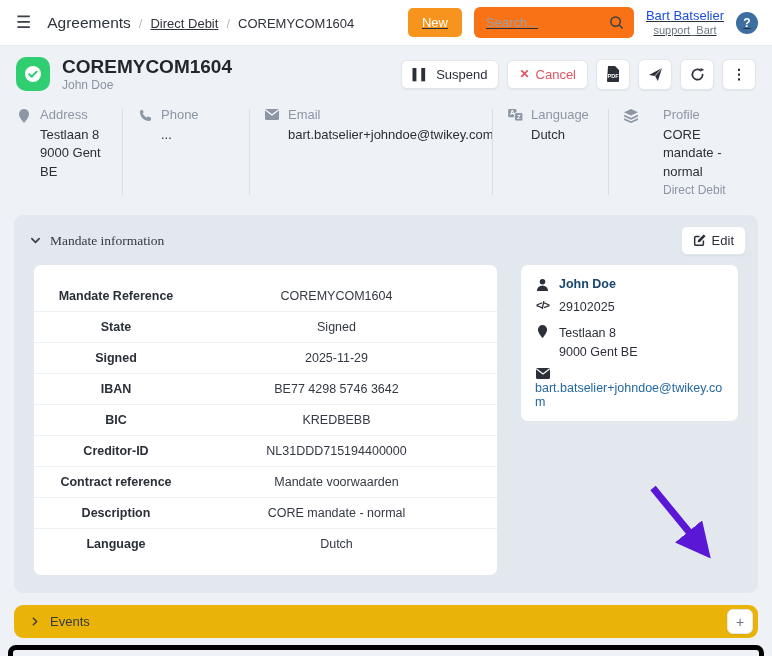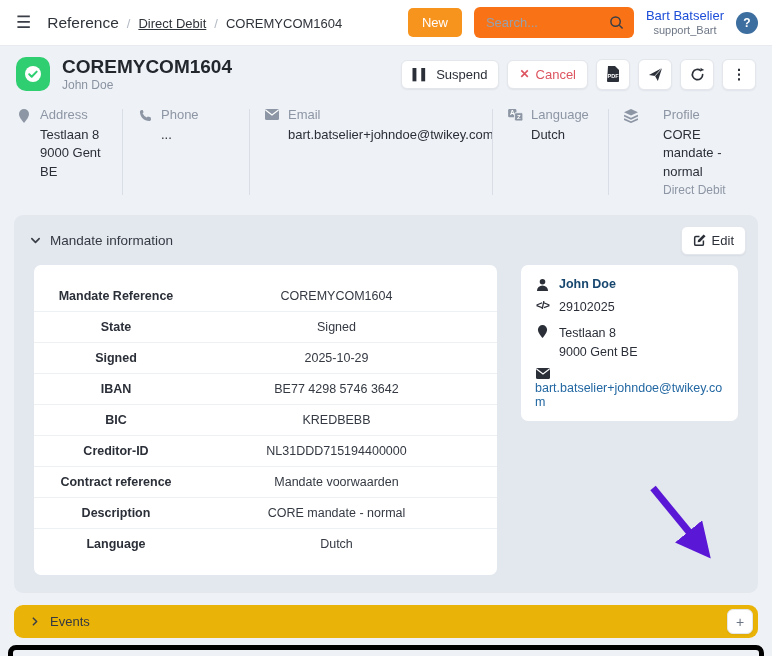--- a/index.html
+++ b/index.html
@@ -15,21 +15,21 @@
   .topbar {
     height:46px; background:#fff; border-bottom:1px solid #e7eaee;
     display:flex; align-items:center; padding:0 14px; gap:10px;
   }
   .hamburger { font-size:17px; color:#3a3f47; cursor:pointer; padding:0 6px 0 2px; }
   .crumbs { display:flex; align-items:baseline; gap:8px; white-space:nowrap; }
   .crumb-root { font-size:15.5px; color:#2f333a; font-weight:500; }
   .crumb-sep { color:#b3bac4; font-size:13px; }
   .crumb-link { font-size:13px; color:#2f333a; text-decoration:underline; cursor:pointer; }
   .crumb-cur { font-size:13px; color:#2f333a; }
-  .topbar-right { margin-left:auto; display:flex; align-items:center; gap:12px; }
+  .topbar-right { margin-left:auto; display:flex; align-items:center; gap:12px;text-decoration:underline; }
   .btn-new {
     background:#f7941d; color:#fff; border:none; border-radius:5px;
     font-size:13px; font-weight:500; padding:7px 14px; cursor:pointer;
   }
   .searchbox {
     background:#f97316; border-radius:6px; height:31px; width:160px;
     display:flex; align-items:center; padding:0 10px 0 12px;
   }
   .searchbox input {
     border:none; background:transparent; outline:none; flex:1; min-width:0;
@@ -70,21 +70,21 @@
   .info-div { width:1px; background:#d9dee6; margin:2px 14px 2px 0; }
   .info-icon { color:#8d96a4; width:16px; display:flex; justify-content:center; padding-top:2px; flex:none; }
   .info-label { font-size:13px; color:#8d96a4; margin-bottom:4px; }
   .info-val { font-size:13px; color:#2b2f38; line-height:1.45; }
   .info-sub { font-size:12px; color:#8d96a4; margin-top:1px; }
   
   .panel {
     background:#e3e8ef; border-radius:9px; margin:4px 14px 0 14px;
   }
   .panel-head { display:flex; align-items:center; padding:11px 12px 10px 16px; gap:9px; }
-  .panel-title { font-size:13.5px; color:#343942; }
+  .panel-title { font-size:13.5px; color:#343942;font-family:Liberation Serif, serif; }
   .chev { color:#3a3f47; display:flex; }
   .edit-btn { margin-left:auto; }
   .panel-body { display:flex; padding:0 20px 18px 20px; gap:24px; align-items:flex-start; }
   .card { background:#fff; border-radius:7px; }
   .fields-card { flex:0 0 463px; padding:16px 0;text-align:center; }
   .frow {
     display:grid; grid-template-columns:132px 1fr; gap:10px;
     padding:8px 16px; border-bottom:1px solid #eef1f4; align-items:center;
   }
   .frow:last-child { border-bottom:none; }
@@ -116,21 +116,21 @@
   .plus-focused { border:1px solid #9ec3ea; box-shadow:0 0 0 3px rgba(120,170,230,.35); margin-right:5px; }
   
   .anno { position:absolute; left:0; top:0; width:772px; height:656px; pointer-events:none; z-index:20; }
 </style>
 </head>
 <body>
 
 <div class="topbar">
   <span class="hamburger">☰</span>
   <div class="crumbs">
-    <span class="crumb-root">Reference</span>
+    <span class="crumb-root">Agreements</span>
     <span class="crumb-sep">/</span>
     <span class="crumb-link">Direct Debit</span>
     <span class="crumb-sep">/</span>
     <span class="crumb-cur">COREMYCOM1604</span>
   </div>
   <div class="topbar-right">
     <button class="btn-new">New</button>
     <div class="searchbox">
       <input type="text" placeholder="Search..." style="">
       <span style="display:flex;">
@@ -297,21 +297,21 @@
       <div class="frow">
           <span class="flabel">Mandate Reference</span>
           <span class="fval">COREMYCOM1604</span>
         </div>
       <div class="frow">
           <span class="flabel">State</span>
           <span class="fval">Signed</span>
         </div>
       <div class="frow">
           <span class="flabel">Signed</span>
-          <span class="fval">2025-10-29</span>
+          <span class="fval">2025-11-29</span>
         </div>
       <div class="frow">
           <span class="flabel">IBAN</span>
           <span class="fval">BE77 4298 5746 3642</span>
         </div>
       <div class="frow">
           <span class="flabel">BIC</span>
           <span class="fval">KREDBEBB</span>
         </div>
       <div class="frow">

